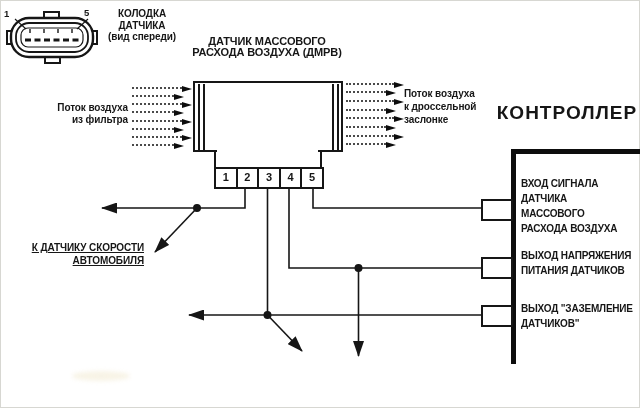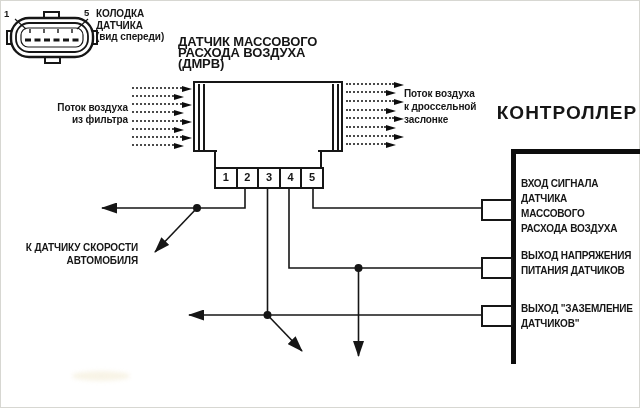--- a/index.html
+++ b/index.html
@@ -2,21 +2,21 @@
 <html><head>
 <meta charset="utf-8">
 <style>
   html,body{margin:0;padding:0;background:#e8e8e8;}
   #canvas{
     position:relative;width:640px;height:408px;background:#ffffff;
     font-family:"Liberation Sans",sans-serif;color:#161616;overflow:hidden;
     box-shadow:0 0 0 1px #d7d7d2 inset;
   }
   .lbl{position:absolute;white-space:pre-line;font-weight:bold;color:#161616;letter-spacing:-0.1px;}
-  .c{} .r{text-align:right;}
+  .c{text-align:center;} .r{text-align:right;}
   .f10{font-size:10px;line-height:11.5px;}
   .dest{font-size:10px;line-height:12.5px;}
   .ctl{font-size:10px;line-height:15px;letter-spacing:-0.2px;}
   
   .sensor-body{position:absolute;left:193px;top:81px;width:150px;height:71px;border:2px solid #161616;box-sizing:border-box;background:#fff;}
   .vline{position:absolute;width:1.5px;background:#161616;}
   .neck-eraser{position:absolute;left:217px;top:147px;width:101px;height:7px;background:#fff;}
   .neckline{position:absolute;width:2px;background:#161616;top:150px;height:19px;}
   
   .pinrow{position:absolute;left:214px;top:167px;width:110px;height:22px;display:flex;border:2px solid #161616;box-sizing:border-box;background:#fff;}
@@ -59,21 +59,21 @@
       <line x1="15" y1="19" x2="26" y2="29" stroke-width="1.1"></line>
       <line x1="88" y1="19" x2="77" y2="29" stroke-width="1.1"></line>
     </g>
   </svg>
   <div class="lbl" style="left:4px;top:8px;font-size:9.5px;">1</div>
   <div class="lbl" style="left:84px;top:7px;font-size:9.5px;">5</div>
   <div class="lbl c f10" style="left:96px;top:8px;width:92px;">КОЛОДКА
 ДАТЧИКА
 (вид спереди)</div>
 
-  <div class="lbl c" style="left:178px;top:36px;width:162px;font-size:13px;line-height:11px;">ДАТЧИК МАССОВОГО
+  <div class="lbl c" style="left:186px;top:36px;width:162px;font-size:11px;line-height:11px;">ДАТЧИК МАССОВОГО
 РАСХОДА ВОЗДУХА (ДМРВ)</div>
 
   <div class="sensor-body"></div>
   <div class="vline" style="left:198px;top:84px;height:66px;"></div>
   <div class="vline" style="left:203px;top:84px;height:66px;"></div>
   <div class="vline" style="left:332px;top:84px;height:66px;"></div>
   <div class="vline" style="left:337px;top:84px;height:66px;"></div>
   <div class="neck-eraser"></div>
   <div class="neckline" style="left:214px;"></div>
   <div class="neckline" style="left:320px;"></div>
@@ -199,17 +199,17 @@
   <div class="terminal" style="top:305px;"></div>
   <div class="lbl ctl" style="left:521px;top:176px;width:118px;">ВХОД СИГНАЛА
 ДАТЧИКА
 МАССОВОГО
 РАСХОДА ВОЗДУХА</div>
   <div class="lbl ctl" style="left:521px;top:248px;width:118px;">ВЫХОД НАПРЯЖЕНИЯ
 ПИТАНИЯ ДАТЧИКОВ</div>
   <div class="lbl ctl" style="left:521px;top:301px;width:118px;">ВЫХОД "ЗАЗЕМЛЕНИЕ
 ДАТЧИКОВ"</div>
 
-  <div class="lbl dest r" style="left:10px;top:242px;width:128px;">К ДАТЧИКУ СКОРОСТИ
+  <div class="lbl dest r" style="left:16px;top:242px;width:128px;text-decoration:underline;">К ДАТЧИКУ СКОРОСТИ
 АВТОМОБИЛЯ</div>
 
   <div class="artifact"></div>
 </div>
 
 </body></html>

